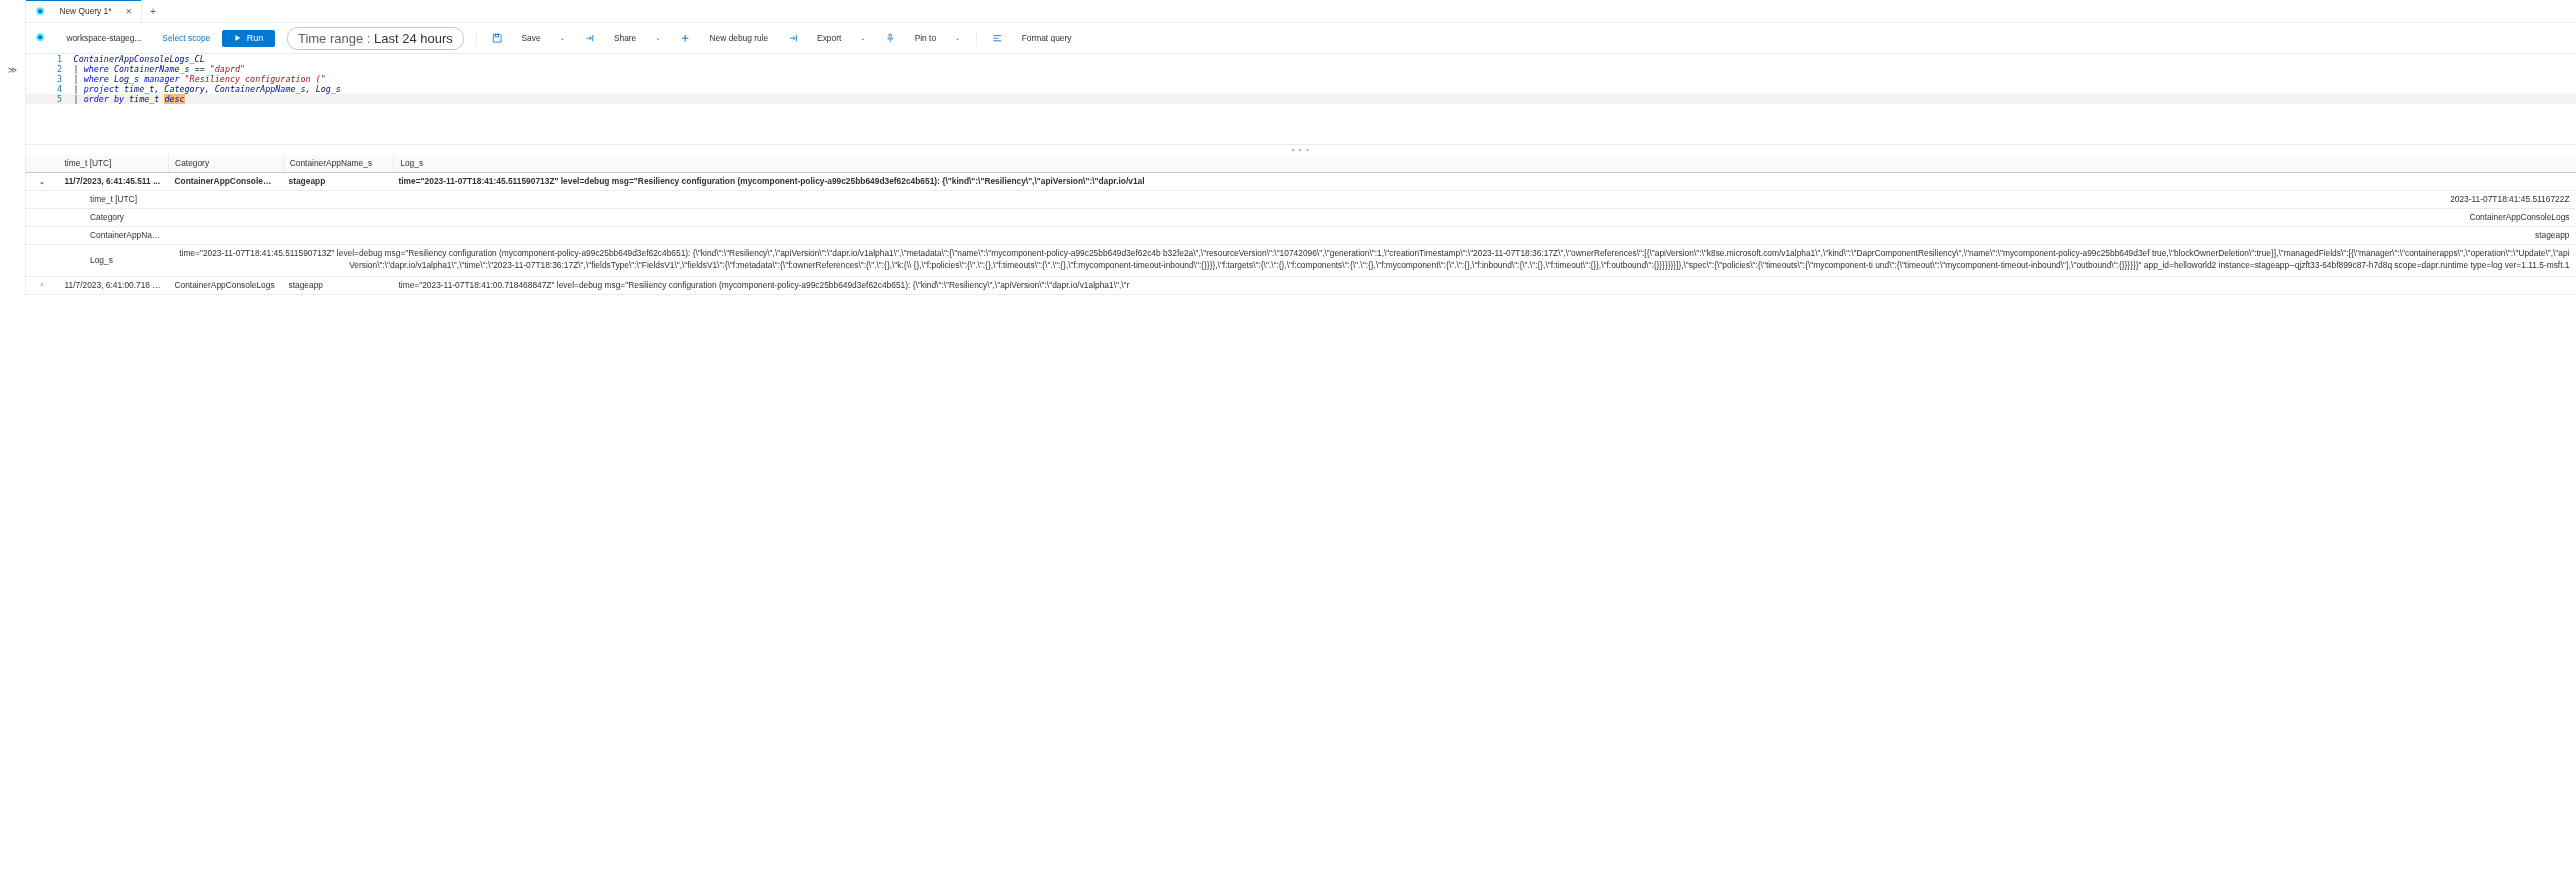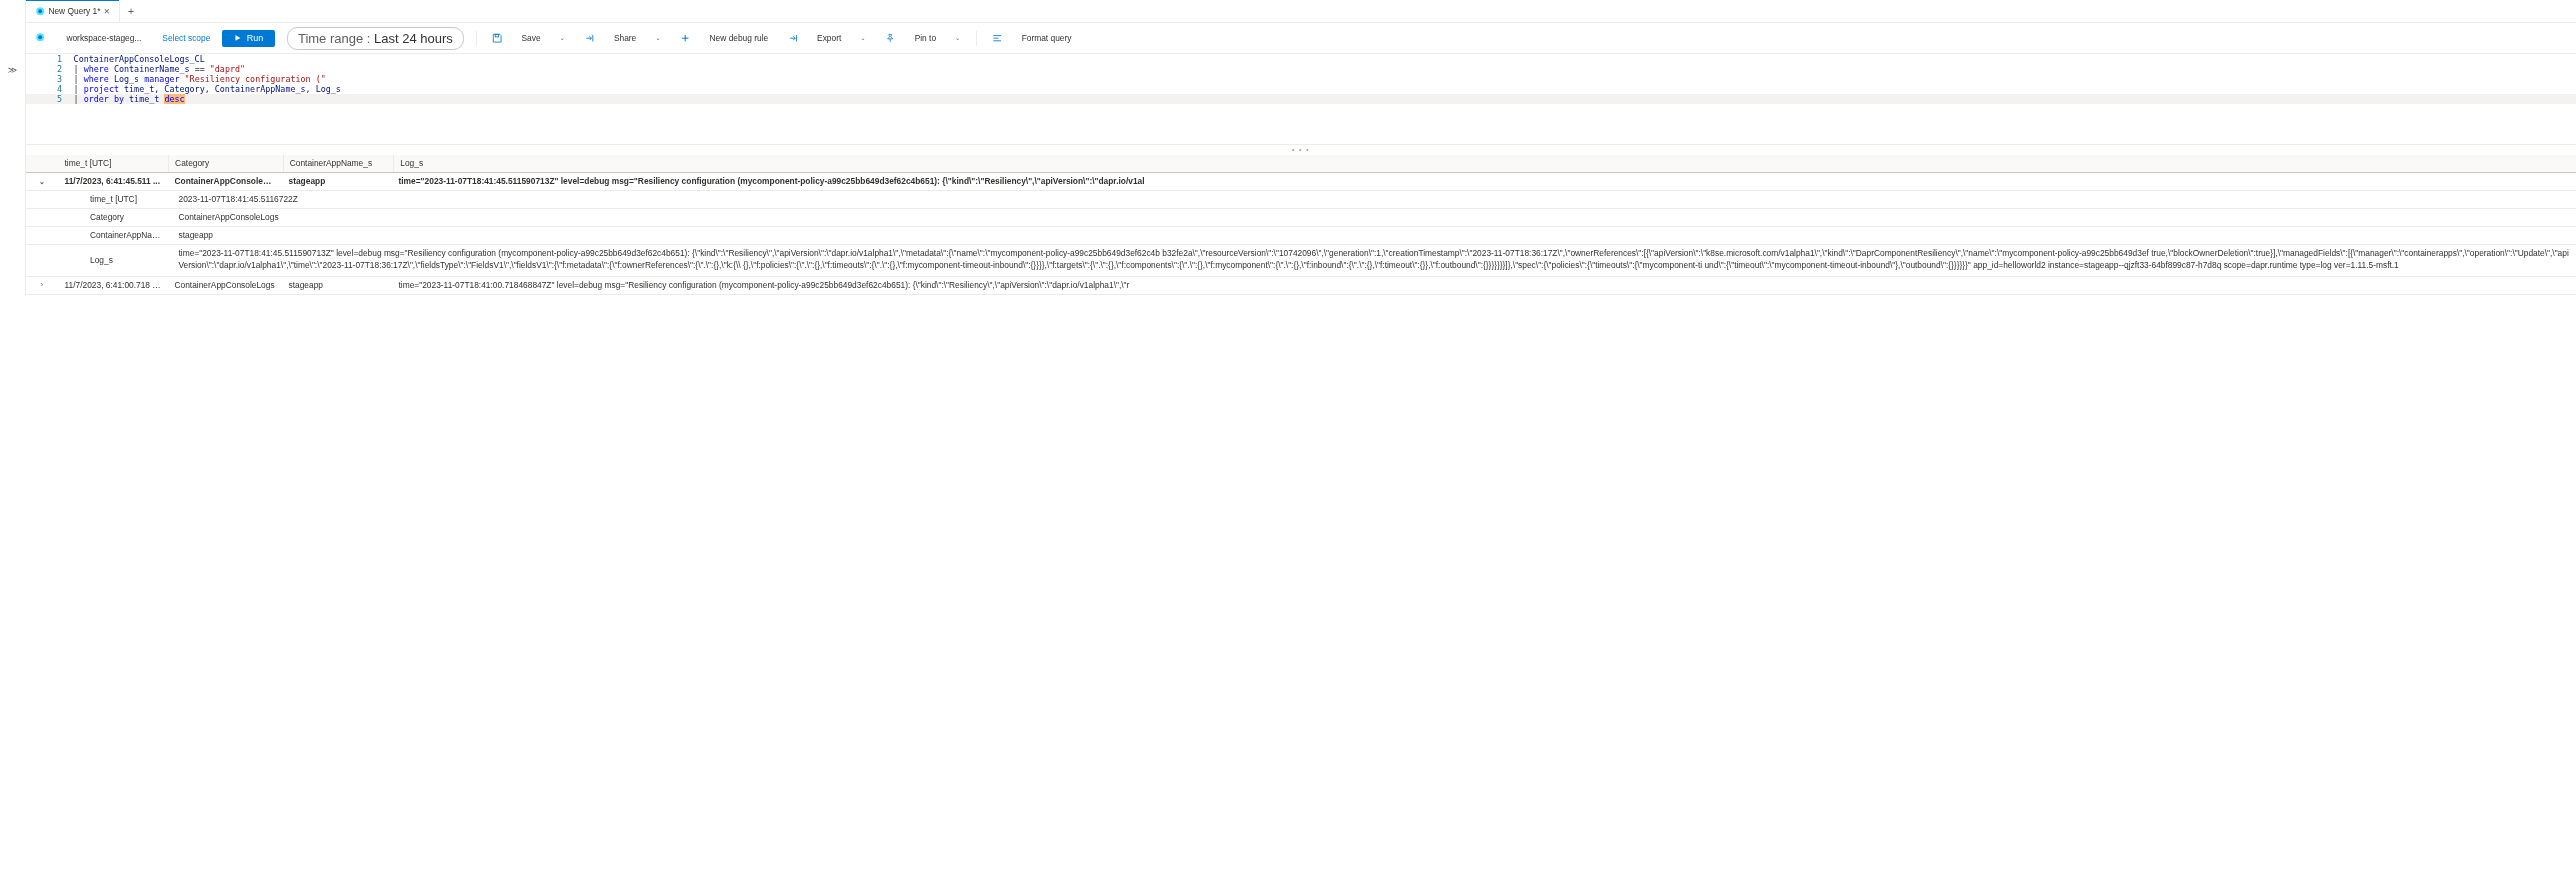--- a/index.html
+++ b/index.html
@@ -5,21 +5,21 @@
   * { box-sizing: border-box; margin: 0; padding: 0; }
   body { font-family: "Segoe UI", Arial, sans-serif; font-size: 8.4px; color: #323130; background: #fff; overflow-x: hidden; width: 2576px; }
   
   .wrap { display: flex; }
   .left-gutter { width: 26px; border-right: 0.6px solid #edebe9; display: flex; align-items: flex-start; justify-content: center; padding-top: 65px; }
   .left-gutter .chev { font-size: 9px; color: #605e5c; cursor: pointer; }
   .main { flex: 1; min-width: 0; }
   
   
   .tab-bar { display: flex; align-items: center; height: 23.4px; border-bottom: 0.6px solid #edebe9; }
-  .tab { display: flex; align-items: center; gap: 3px; padding: 0 9px; height: 100%; border-right: 0.6px solid #edebe9; background: #fff; position: relative; }
+  .tab { display: flex; align-items: center; gap: 14px; padding: 0 9px; height: 100%; border-right: 0.6px solid #edebe9; background: #fff; position: relative; }
   .tab.active::before { content:""; position:absolute; left:0; right:0; top:0; height:1.3px; background:#0078d4; }
   .tab .loganalytics-icon { width:10.4px; height:10.4px; }
   .tab .close { color:#605e5c; font-size:7.8px; }
   .addtab { padding: 0 7.8px; color:#605e5c; font-size:10.4px; }
   
   
   .toolbar { display: flex; align-items: center; gap: 11.7px; height: 31px; padding: 0 9px; border-bottom: 0.6px solid #edebe9; }
   .scope { display:flex; align-items:center; gap:21px; }
   .scope .ws-name { max-width: 94px; overflow:hidden; text-overflow: ellipsis; white-space: nowrap; }
   .scope .select-scope { color:#0078d4; cursor:pointer; }
@@ -28,21 +28,21 @@
   .trange .lbl { color:#605e5c; }
   .tool-sep { width:0.6px; height:14.3px; background:#edebe9; }
   .tool-item { display:flex; align-items:center; gap:19px; color:#323130; cursor:pointer; padding:2.6px 3.9px; }
   .tool-item .chev-d { font-size:6.5px; color:#605e5c; }
   .tool-item svg { width:10.4px; height:10.4px; }
   
   
   .editor { position: relative; min-height: 91px; font-family: Consolas, monospace; font-size: 8.4px; border-bottom:0.6px solid #edebe9; }
   .line { display:flex; }
   .gutter { width:45px; text-align:right; padding-right:9px; color:#237893; user-select:none; }
-  .code { white-space: pre; padding-left: 2.6px; }
+  .code { white-space: pre; padding-left: 2.6px; font-style: italic; }
   .kw { color:#0000ff; }
   .op { color:#323130; }
   .id { color:#001080; }
   .str { color:#a31515; }
   .sel { background:#fdba74; }
   .current-line-bg { background:#f3f2f1; }
   
   .drag-handle { text-align:center; color:#a19f9d; font-size:7.1px; letter-spacing:1.3px; padding:0.6px 0; }
   
   
@@ -54,21 +54,21 @@
   .ghead, .grow { display:flex; align-items:center; border-bottom:0.6px solid #edebe9; min-height:18px; }
   .ghead { background:#faf9f8; font-weight:400; color:#323130; border-bottom:0.6px solid #c8c6c4; }
   .gcell { padding:3.2px 6.5px; overflow:hidden; text-overflow:ellipsis; white-space:nowrap; }
   .colsep { width:0.6px; align-self:stretch; background:#edebe9; }
   .c-exp  { flex:0 0 32px; display:flex; justify-content:center; }
   .c-time { flex:0 0 110px; }
   .c-cat  { flex:0 0 114px; }
   .c-app  { flex:0 0 110px; }
   .c-log  { flex:1; }
   .c-key  { flex:0 0 114px; padding-left:32px; }
-  .c-val  { flex:1; }
+  .c-val  { flex:1;text-align:right; }
   .bold { font-weight:600; }
   .expander { cursor:pointer; color:#605e5c; font-size:7.1px; }
   .detail-row .c-val { white-space:normal; word-break:break-all; line-height:1.4; padding-top:3.9px; padding-bottom:3.9px; }
   
   .loganalytics-icon { display:inline-block; }
 </style>
 </head>
 <body>
 
 <div class="wrap">

